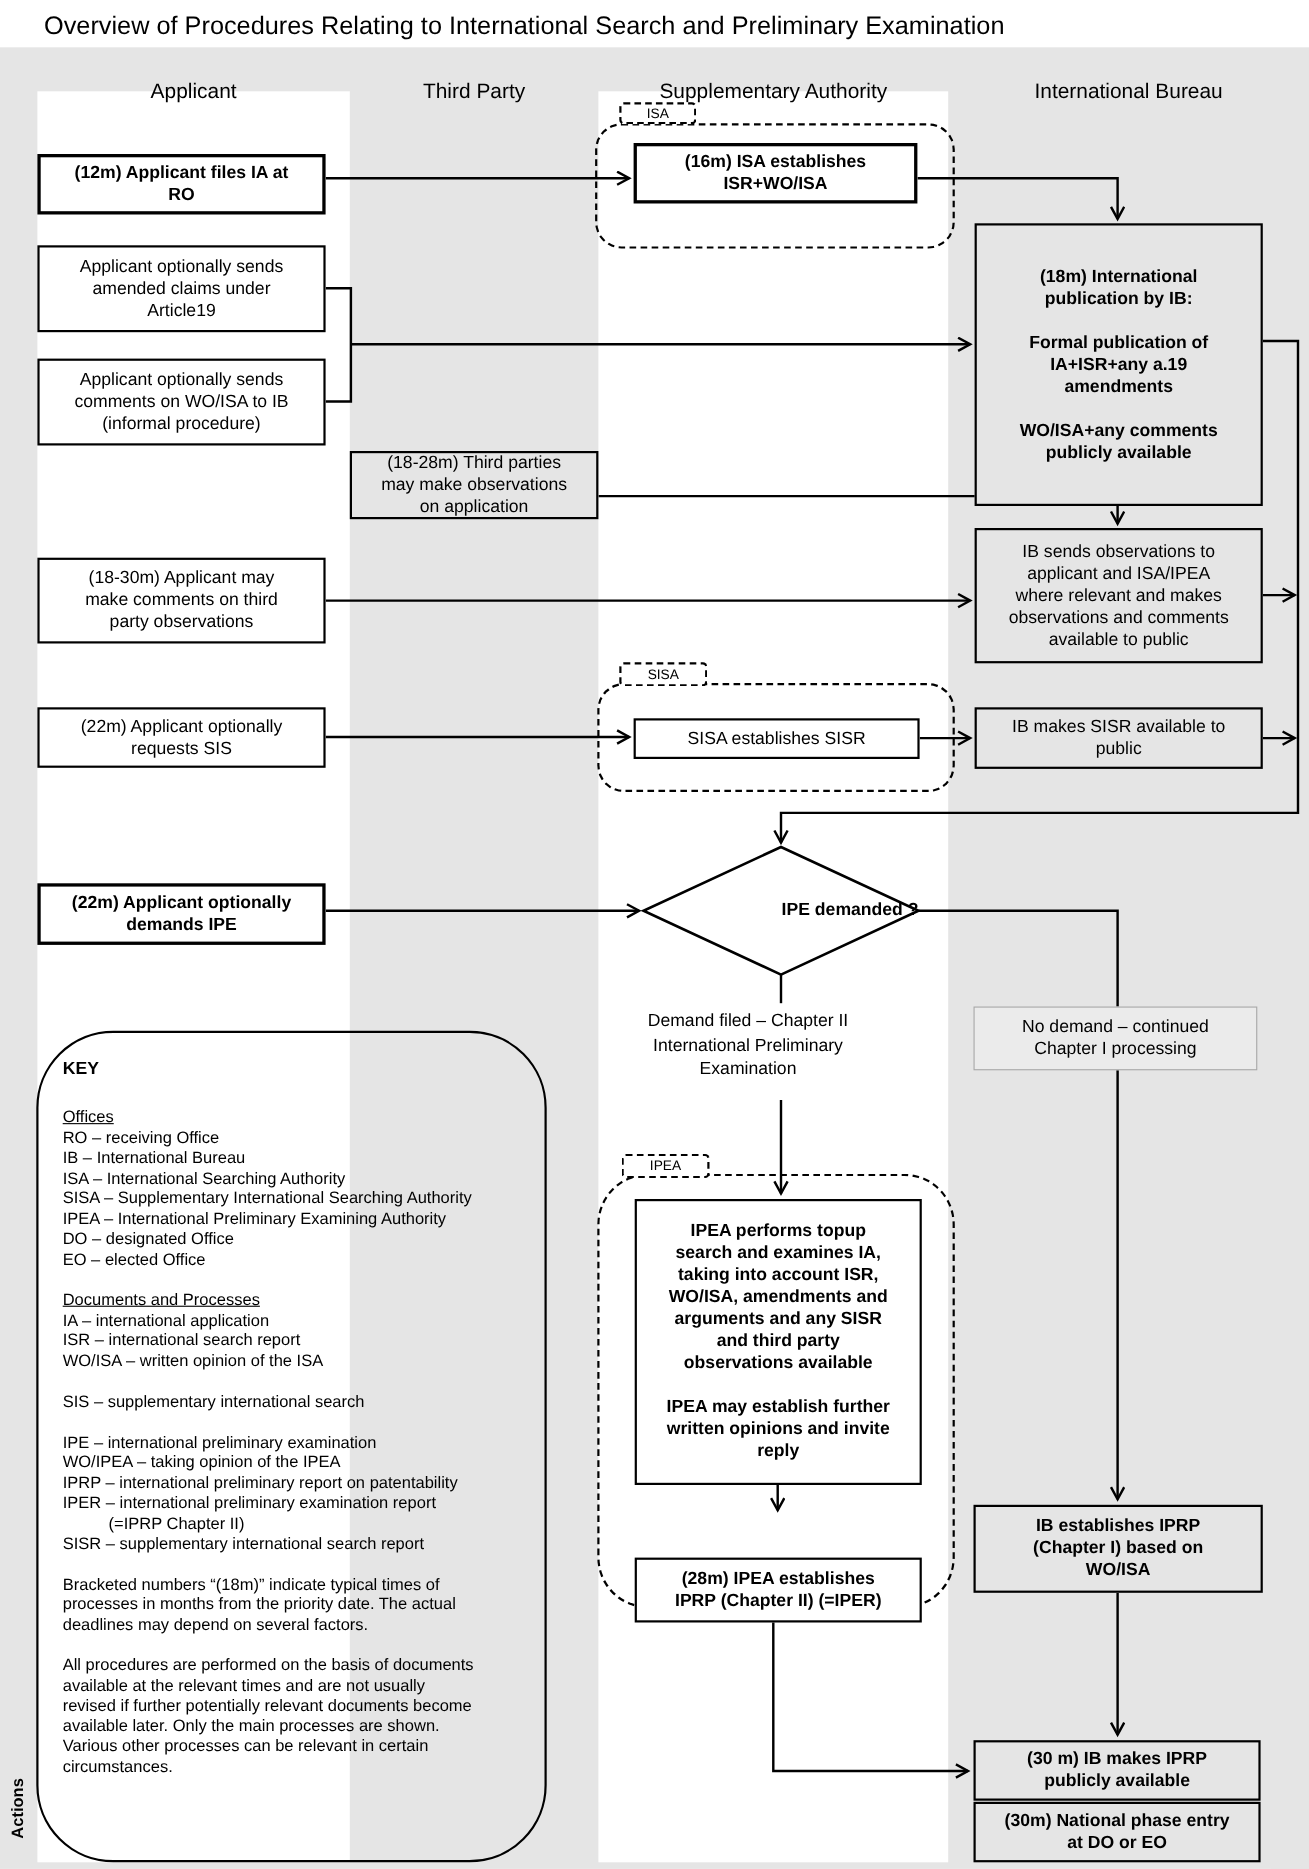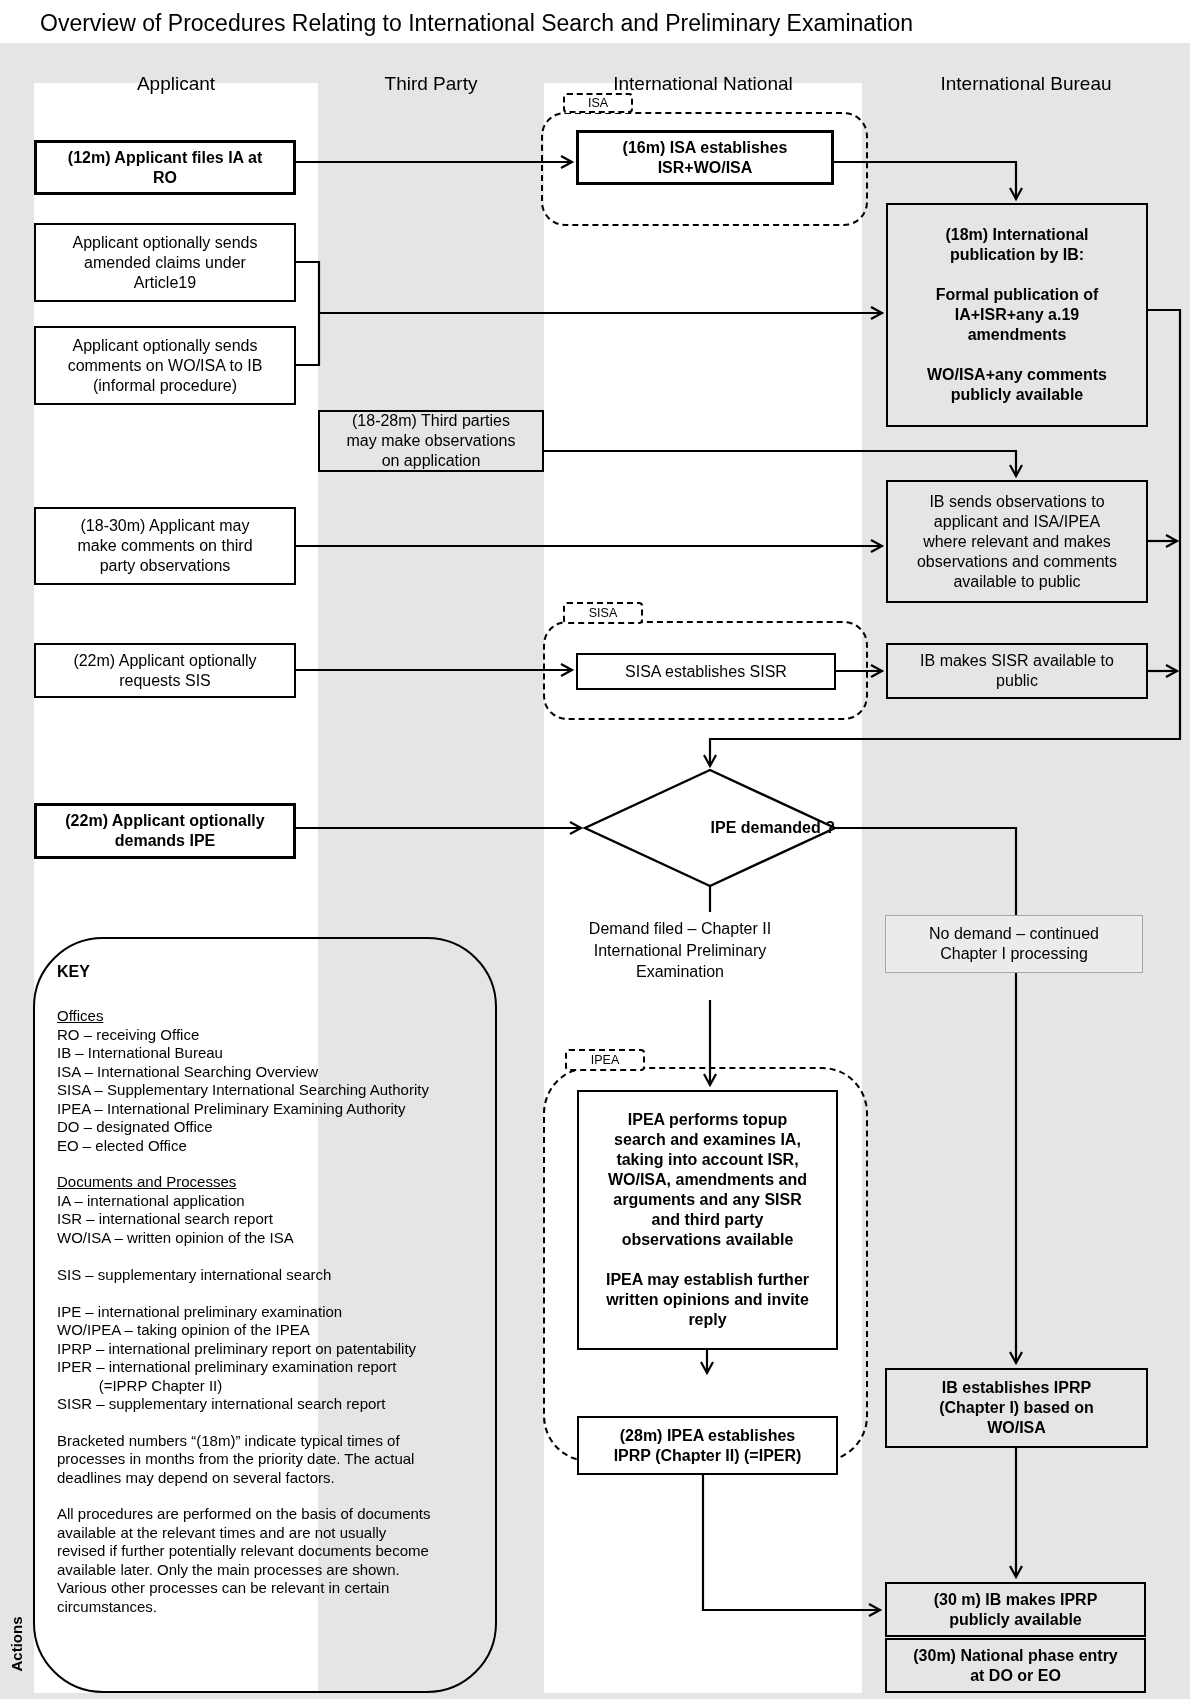--- a/index.html
+++ b/index.html
@@ -37,21 +37,21 @@
 
 <div class="stage">
 
   <div class="band" style="left:0;top:0;width:1190px;height:43px"></div>
   <div class="band" style="left:34px;top:83px;width:284px;height:1610px"></div>
   <div class="band" style="left:544px;top:83px;width:318px;height:1610px"></div>
 
   <div class="title">Overview of Procedures Relating to International Search and Preliminary Examination</div>
   <div class="colhead" style="left:34px;width:284px">Applicant</div>
   <div class="colhead" style="left:318px;width:226px">Third Party</div>
-  <div class="colhead" style="left:544px;width:318px">International National</div>
+  <div class="colhead" style="left:544px;width:318px">Supplementary Authority</div>
   <div class="colhead" style="left:862px;width:328px">International Bureau</div>
 
   <div class="group" style="left:541px;top:112px;width:323px;height:110px"></div>
   <div class="group" style="left:543px;top:621px;width:321px;height:95px"></div>
   <div class="group big" style="left:543px;top:1067px;width:321px;height:391px"></div>
 
   <svg class="wires" width="1190" height="1699">
     <defs>
       <marker id="arr" markerUnits="userSpaceOnUse" markerWidth="16" markerHeight="16" refX="12" refY="7" orient="auto">
         <path d="M1,1 L12,7 L1,13" fill="none" stroke="#000" stroke-width="2.2"></path>
@@ -83,21 +83,21 @@
   <div class="box bold heavy" style="left:34px;top:140px;width:262px;height:55px">(12m) Applicant files IA at
 RO</div>
   <div class="box bold heavy" style="left:576px;top:130px;width:258px;height:55px">(16m) ISA establishes
 ISR+WO/ISA</div>
   <div class="box" style="left:34px;top:223px;width:262px;height:79px">Applicant optionally sends
 amended claims under
 Article19</div>
   <div class="box" style="left:34px;top:326px;width:262px;height:79px">Applicant optionally sends
 comments on WO/ISA to IB
 (informal procedure)</div>
-  <div class="box bold gray" style="left:886px;top:203px;width:262px;height:224px">(18m) International
+  <div class="box bold gray" style="left:886px;top:203px;width:262px;height:257px">(18m) International
 publication by IB:
 
 Formal publication of
 IA+ISR+any a.19
 amendments
 
 WO/ISA+any comments
 publicly available</div>
   <div class="box gray" style="left:318px;top:410px;width:226px;height:62px">(18-28m) Third parties
 may make observations
@@ -146,21 +146,21 @@
 
   <div class="tab" style="left:563px;top:93px;width:66px;height:16px;line-height:16px">ISA</div>
   <div class="tab" style="left:563px;top:602px;width:76px;height:18px;line-height:18px">SISA</div>
   <div class="tab" style="left:565px;top:1049px;width:76px;height:18px;line-height:18px">IPEA</div>
 
   <div class="keybox">
     <div class="keyhead">KEY</div>
     <div class="keytitle">Offices</div>
     <div class="keyline">RO – receiving Office</div>
     <div class="keyline">IB – International Bureau</div>
-    <div class="keyline">ISA – International Searching Overview</div>
+    <div class="keyline">ISA – International Searching Authority</div>
     <div class="keyline">SISA – Supplementary International Searching Authority</div>
     <div class="keyline">IPEA – International Preliminary Examining Authority</div>
     <div class="keyline">DO – designated Office</div>
     <div class="keyline">EO – elected Office</div>
     <div class="keytitle mt18">Documents and Processes</div>
     <div class="keyline">IA – international application</div>
     <div class="keyline">ISR – international search report</div>
     <div class="keyline">WO/ISA – written opinion of the ISA</div>
     <div class="keyline"></div>
     <div class="keyline">SIS – supplementary international search</div>

